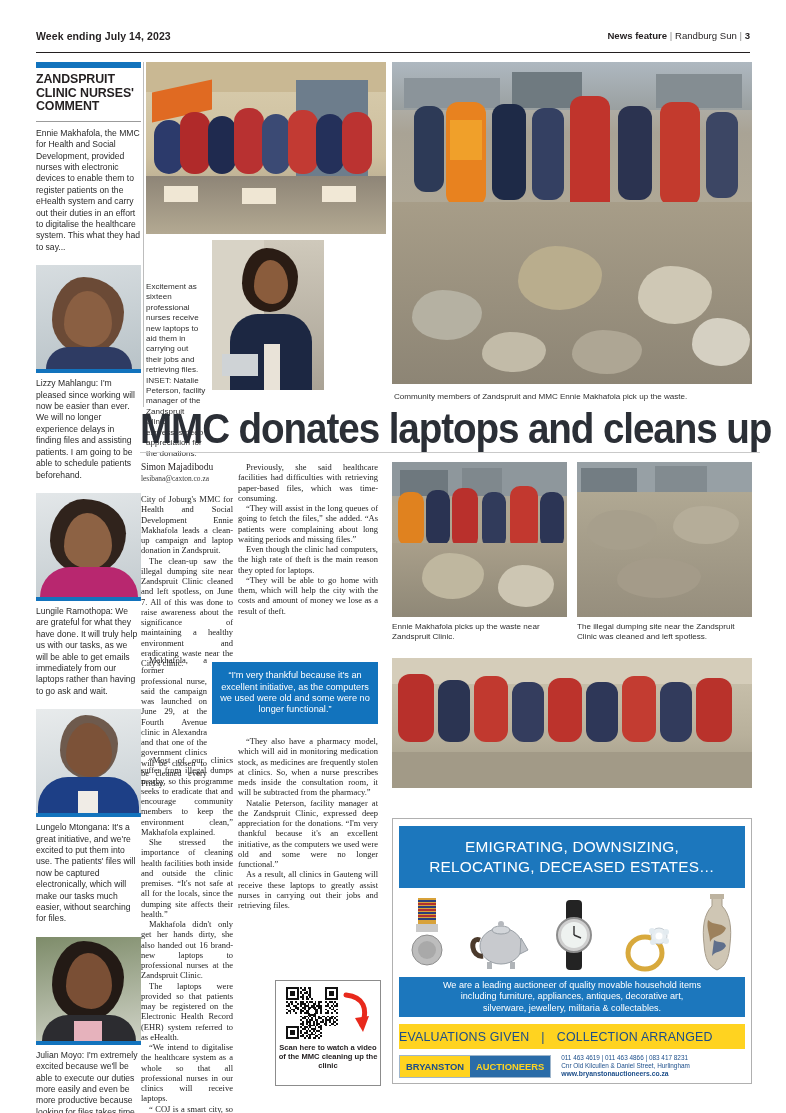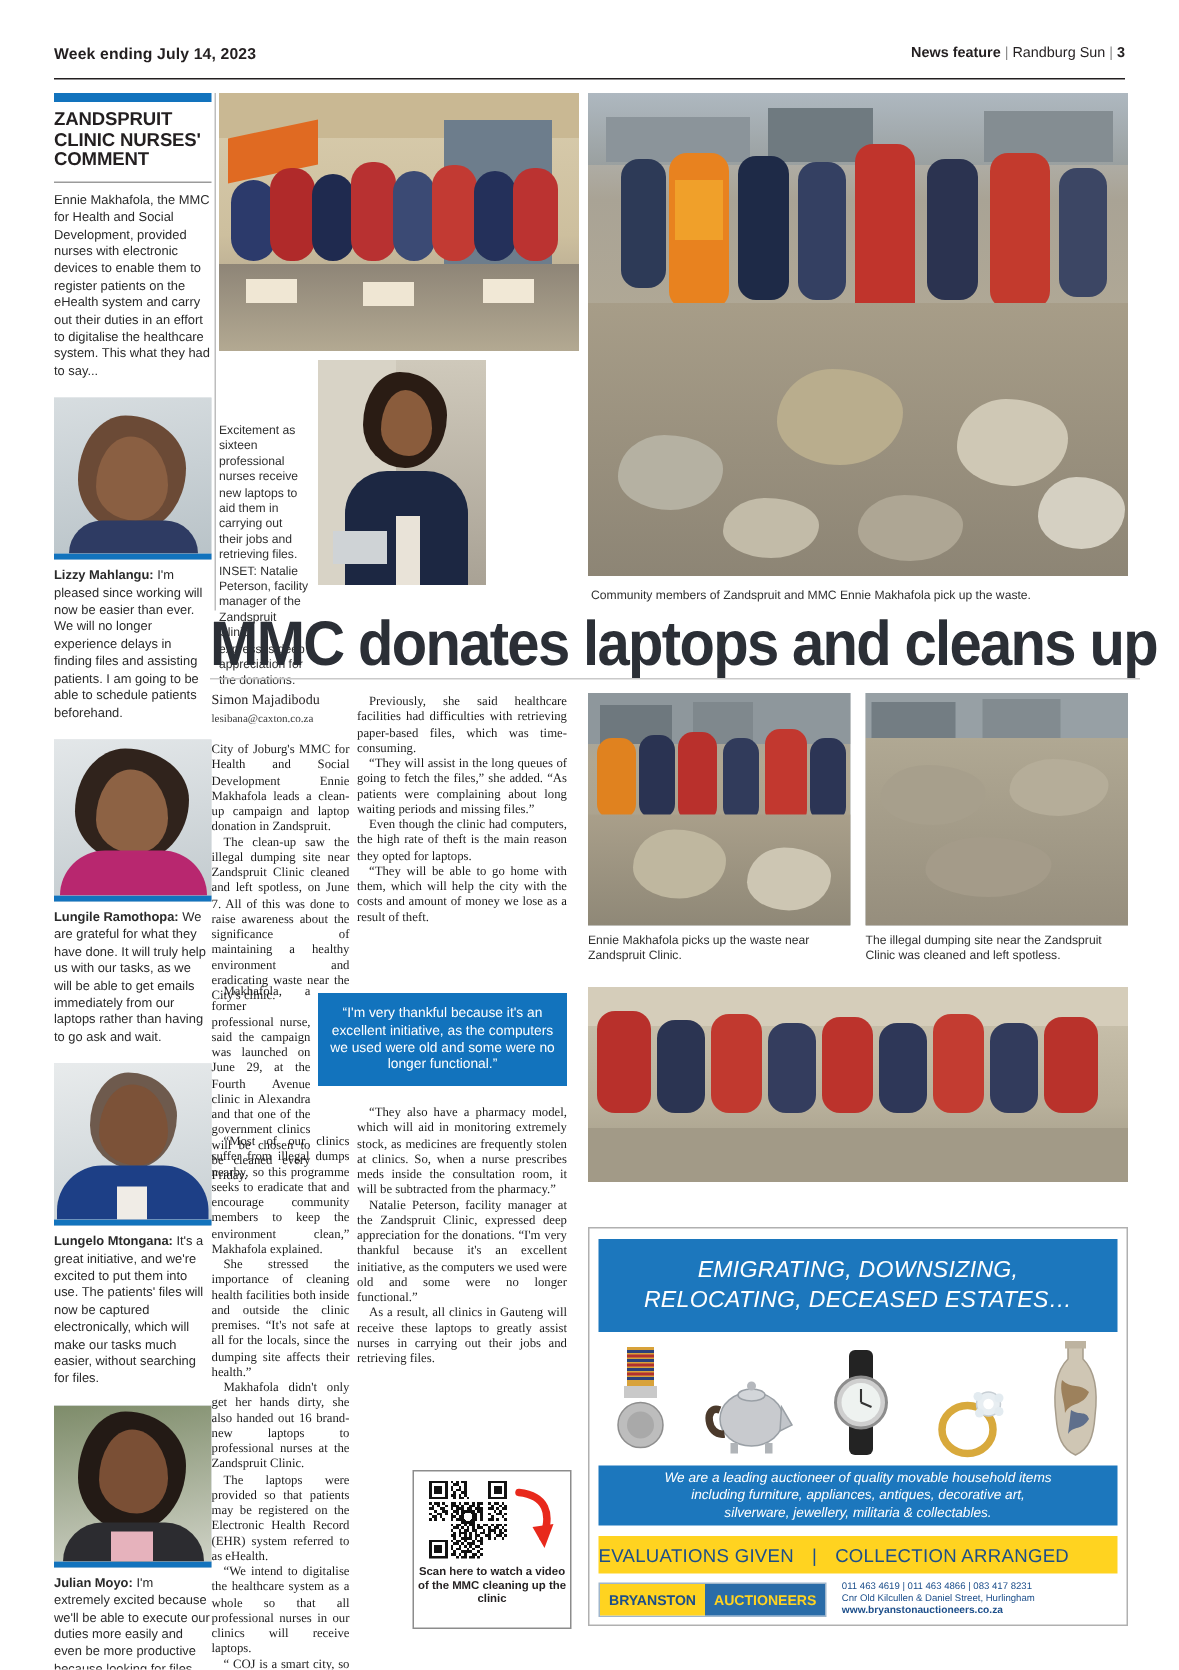--- a/index.html
+++ b/index.html
@@ -16,21 +16,21 @@
   
   .rail{position:absolute;left:36px;top:62px;width:105px;}
   .rail .bluebar{width:105px;height:6px;background:#1273bd;}
   .rail h2{margin:5px 0 0 0;font-size:12.4px;line-height:13.6px;font-weight:bold;letter-spacing:-0.1px;
            font-family:"Liberation Sans",sans-serif;text-transform:uppercase;}
   .rail .rule{border-top:1px solid #9b9b9b;margin:7px 0 6px 0;}
   .rail p.intro{margin:0;font-size:8.6px;line-height:11.4px;font-family:"Liberation Sans",sans-serif;color:#2a2a2a;}
   .vox{margin-top:12px;}
   .vox .photo{width:105px;height:104px;position:relative;overflow:hidden;background:#cfd6da;border-bottom:4px solid #1273bd;}
   .vox p{margin:5px 0 0 0;font-size:8.6px;line-height:11.4px;color:#2a2a2a;}
-  .vox p b{font-weight:bold;}
+  .vox p b{font-weight:normal;}
   .railsep{position:absolute;left:143px;top:62px;width:0;height:345px;border-left:1px solid #bdbdbd;}
 
   
   .ph{position:absolute;overflow:hidden;background:#b9c2c7;}
   .blob{position:absolute;border-radius:44% 56% 50% 50%/55% 45% 55% 45%;}
   .cap{position:absolute;font-size:8.1px;line-height:10.4px;color:#2f2f2f;}
 
   
   .headline{position:absolute;left:140px;top:406px;width:620px;font-size:42px;line-height:46px;
             font-weight:bold;letter-spacing:-1.2px;color:#2b2f36;font-family:"Liberation Sans",sans-serif;
@@ -53,21 +53,21 @@
 
   
   .qrbox{position:absolute;left:275px;top:980px;width:104px;height:104px;border:1px solid #8c8c8c;background:#fff;}
   .qr{position:absolute;left:10px;top:6px;width:52px;height:52px;}
   .qrtext{position:absolute;left:2px;top:62px;width:100px;text-align:center;font-size:7.6px;line-height:9px;
           font-weight:bold;font-family:"Liberation Sans",sans-serif;}
   .arrow{position:absolute;left:66px;top:10px;width:30px;height:44px;}
 
   
   .ad{position:absolute;left:392px;top:818px;width:360px;height:266px;border:1px solid #b0b0b0;background:#fff;box-sizing:border-box;}
-  .ad .band{position:absolute;left:6px;right:6px;background:#1c77bd;color:#fff;text-align:center;font-style:italic;}
+  .ad .band{position:absolute;left:6px;right:6px;background:#1c77bd;color:#fff;text-align:center;}
   .adtop{top:7px;height:62px;display:flex;flex-direction:column;align-items:center;justify-content:center;}
   .adtop div{font-size:15.4px;line-height:20px;letter-spacing:.2px;}
   .aditems{position:absolute;left:6px;right:6px;top:75px;height:78px;display:flex;align-items:flex-end;justify-content:space-around;}
   .admid{top:158px;height:40px;display:flex;flex-direction:column;align-items:center;justify-content:center;}
   .admid div{font-size:9.1px;line-height:11.6px;}
   .adyellow{position:absolute;left:6px;right:6px;top:205px;height:25px;background:#ffd320;display:flex;
             align-items:center;justify-content:flex-start;color:#1c4e8a;font-size:12.4px;letter-spacing:.2px;}
   .adyellow .bar{margin:0 12px;color:#1c4e8a;}
   .adfoot{position:absolute;left:6px;right:6px;top:234px;height:26px;display:flex;align-items:center;}
   .logo{display:flex;height:21px;border:1px solid #9fb6cc;}
@@ -227,21 +227,21 @@
     <p>“They will assist in the long queues of going to fetch the files,” she added. “As patients were complaining about long waiting periods and missing files.”</p>
     <p>Even though the clinic had computers, the high rate of theft is the main reason they opted for laptops.</p>
     <p>“They will be able to go home with them, which will help the city with the costs and amount of money we lose as a result of theft.</p>
   </div>
 
   <div class="pull">
     <span>“I'm very thankful because it's an excellent initiative, as the computers we used were old and some were no longer functional.”</span>
   </div>
 
   <div class="col" style="left:238px;top:736px;width:140px;">
-    <p>“They also have a pharmacy model, which will aid in monitoring extremely stock, as medicines are frequently stolen at clinics. So, when a nurse prescribes meds inside the consultation room, it will be subtracted from the pharmacy.”</p>
+    <p>“They also have a pharmacy model, which will aid in monitoring medication stock, as medicines are frequently stolen at clinics. So, when a nurse prescribes meds inside the consultation room, it will be subtracted from the pharmacy.”</p>
     <p>Natalie Peterson, facility manager at the Zandspruit Clinic, expressed deep appreciation for the donations. “I'm very thankful because it's an excellent initiative, as the computers we used were old and some were no longer functional.”</p>
     <p>As a result, all clinics in Gauteng will receive these laptops to greatly assist nurses in carrying out their jobs and retrieving files.</p>
   </div>
 
   <div class="qrbox">
     <svg class="qr" viewBox="0 0 29 29" shape-rendering="crispEdges">
       <rect width="29" height="29" fill="#fff"></rect>
       <g fill="#111">
         <path d="M0 0h7v7H0zM22 0h7v7h-7zM0 22h7v7H0z"></path>
         <path d="M1 1h5v5H1zM23 1h5v5h-5zM1 23h5v5H1z" fill="#fff"></path>

